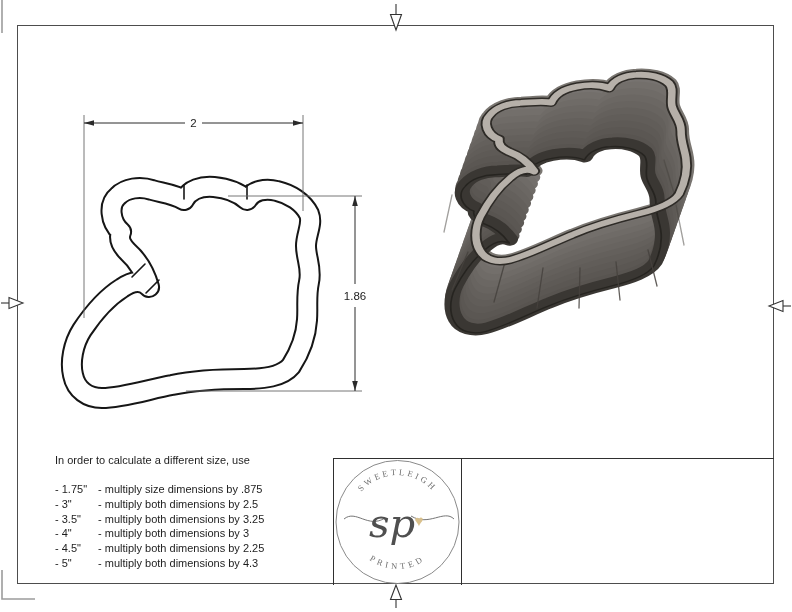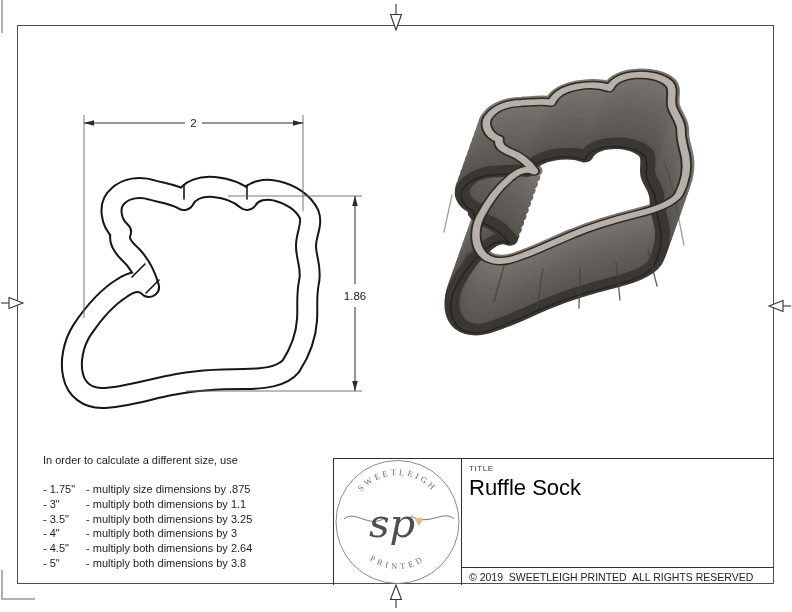--- a/index.html
+++ b/index.html
@@ -5,21 +5,21 @@
   html,body{margin:0;padding:0;}
   body{
     width:792px;height:612px;position:relative;background:#ffffff;
     font-family:"Liberation Sans", sans-serif;overflow:hidden;
   }
   svg{display:block;}
   .sheet-svg{position:absolute;left:0;top:0;}
 
   
   .mult-block{
-    position:absolute;left:43px;top:453px;width:275px;
+    position:absolute;left:55px;top:453px;width:275px;
     font-size:11px;color:#1d1d1d;line-height:15px;
   }
   .mult-list{margin-top:14px;}
   .mult-row{line-height:14.8px;}
   .mult-size{display:inline-block;width:43px;}
 
   
   .title-block{
     position:absolute;left:333px;top:458px;width:440px;height:126px;
     border-top:1px solid #2f2f2f;border-left:1px solid #2f2f2f;
@@ -150,33 +150,33 @@
   </g>
 </svg>
 
 <div class="mult-block">
   <div>In order to calculate a different size, use</div>
   <div class="mult-list">
     <div class="mult-row">
       <span class="mult-size">- 1.75"</span><span class="mult-desc">- multiply size dimensions by .875</span>
     </div>
     <div class="mult-row">
-      <span class="mult-size">- 3"</span><span class="mult-desc">- multiply both dimensions by 1.1</span>
+      <span class="mult-size">- 3"</span><span class="mult-desc">- multiply both dimensions by 2.5</span>
     </div>
     <div class="mult-row">
       <span class="mult-size">- 3.5"</span><span class="mult-desc">- multiply both dimensions by 3.25</span>
     </div>
     <div class="mult-row">
       <span class="mult-size">- 4"</span><span class="mult-desc">- multiply both dimensions by 3</span>
     </div>
     <div class="mult-row">
-      <span class="mult-size">- 4.5"</span><span class="mult-desc">- multiply both dimensions by 2.64</span>
-    </div>
-    <div class="mult-row">
-      <span class="mult-size">- 5"</span><span class="mult-desc">- multiply both dimensions by 3.8</span>
+      <span class="mult-size">- 4.5"</span><span class="mult-desc">- multiply both dimensions by 2.25</span>
+    </div>
+    <div class="mult-row">
+      <span class="mult-size">- 5"</span><span class="mult-desc">- multiply both dimensions by 4.3</span>
     </div>
   </div>
 </div>
 
 <div class="title-block">
   <div class="logo-cell">
     <svg width="127" height="126" viewBox="0 0 127 126">
       <circle cx="63.5" cy="63" r="61.5" fill="none" stroke="#8a8a8a" stroke-width="1"></circle>
       <defs>
         <path id="logoTopArc" d="M 22,41 A 47,47 0 0 1 105,41"></path>
@@ -189,18 +189,13 @@
         <textPath href="#logoBottomArc" startOffset="50%" text-anchor="middle">PRINTED</textPath>
       </text>
       <g stroke="#757575" stroke-width="1" fill="none">
         <path d="M 10,60 C 22,50 34,70 51,59"></path>
         <path d="M 77,57 C 95,68 110,50 120,60"></path>
       </g>
       <text x="58" y="78" font-family="DejaVu Serif, serif" font-style="italic" font-size="40" fill="#4f4f4f" text-anchor="middle">sp</text>
       <text x="85" y="67" font-size="15" fill="#d9c08c" text-anchor="middle">♥</text>
     </svg>
   </div>
-  <div class="title-cell">
-    <div class="title-label">TITLE</div>
-    <div class="title-text">Ruffle Sock</div>
-    <div class="copyright-bar">© 2019  SWEETLEIGH PRINTED  ALL RIGHTS RESERVED</div>
-  </div>
 </div>
 
 </body></html>

